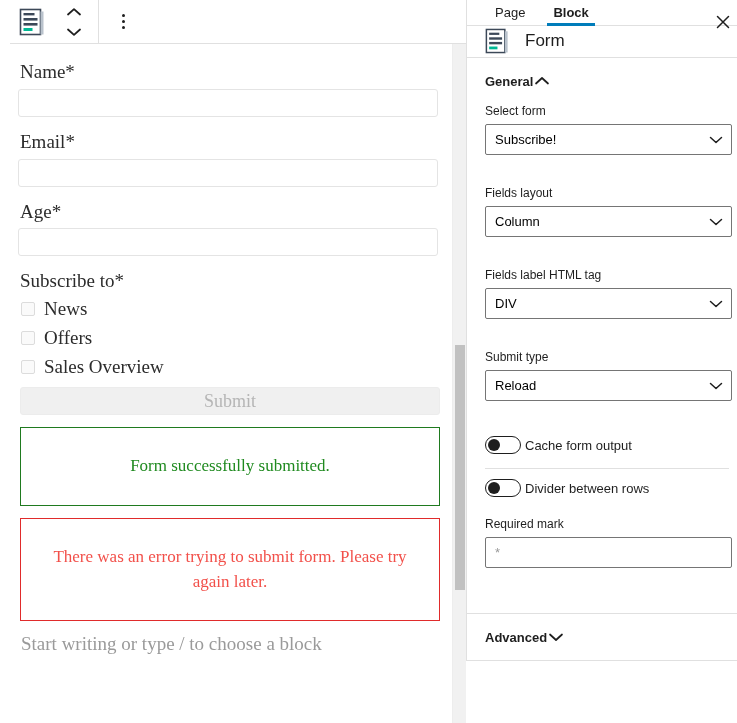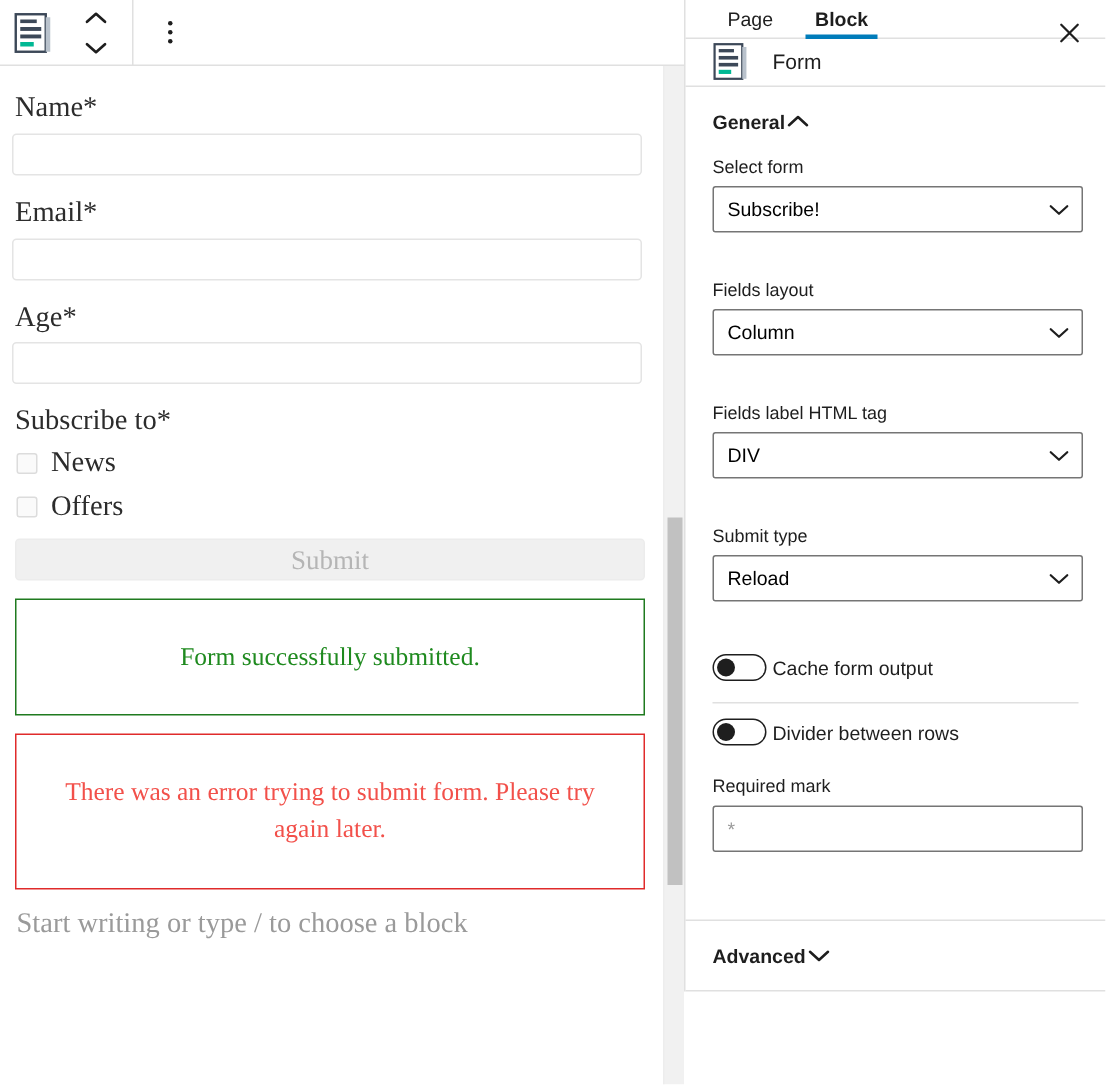--- a/index.html
+++ b/index.html
@@ -11,20 +11,21 @@
     overflow: hidden;
   }
   #app { position: relative; width: 737px; height: 723px; display: flex; }
 
   
   #editor {
     position: relative;
     width: 456px; height: 723px;
     background: #ffffff;
     flex: 0 0 456px;
+    margin-left: 10px;
   }
 
   
   #block-toolbar {
     position: relative;
     height: 44px;
     border-bottom: 1px solid #e0e0e0;
     display: flex;
     align-items: center;
   }
@@ -206,21 +207,21 @@
 
   #sb-blockcard {
     height: 56px;
     display: flex;
     align-items: center;
     gap: 16px;
     padding: 0 18px;
     border-bottom: 1px solid #e0e0e0;
   }
   #sb-blockcard .bc-title {
-    font-size: 14px;
+    font-size: 17px;
     color: #1e1e1e;
     font-family: "Liberation Sans", sans-serif;
   }
 
   .panel-section { border-bottom: 1px solid #e0e0e0; }
   .panel-header {
     height: 46px;
     display: flex; align-items: center; 
     padding: 0 18px;
     cursor: pointer;
@@ -356,20 +357,24 @@
         <div class="field-label">Subscribe to*</div>
 
         <div class="cb-row">
           <span class="cb-box"></span>
           <span class="cb-label">News</span>
         </div>
         <div class="cb-row">
           <span class="cb-box"></span>
           <span class="cb-label">Offers</span>
         </div>
+        <div class="cb-row">
+          <span class="cb-box"></span>
+          <span class="cb-label">Sales Overview</span>
+        </div>
 
         <div class="submit-btn">Submit</div>
 
         <div class="msg-box msg-success">Form successfully submitted.</div>
         <div class="msg-box msg-error">There was an error trying to submit form. Please try again later.</div>
 
         <div class="editor-placeholder">Start writing or type / to choose a block</div>
       </div>
     </div>
 

